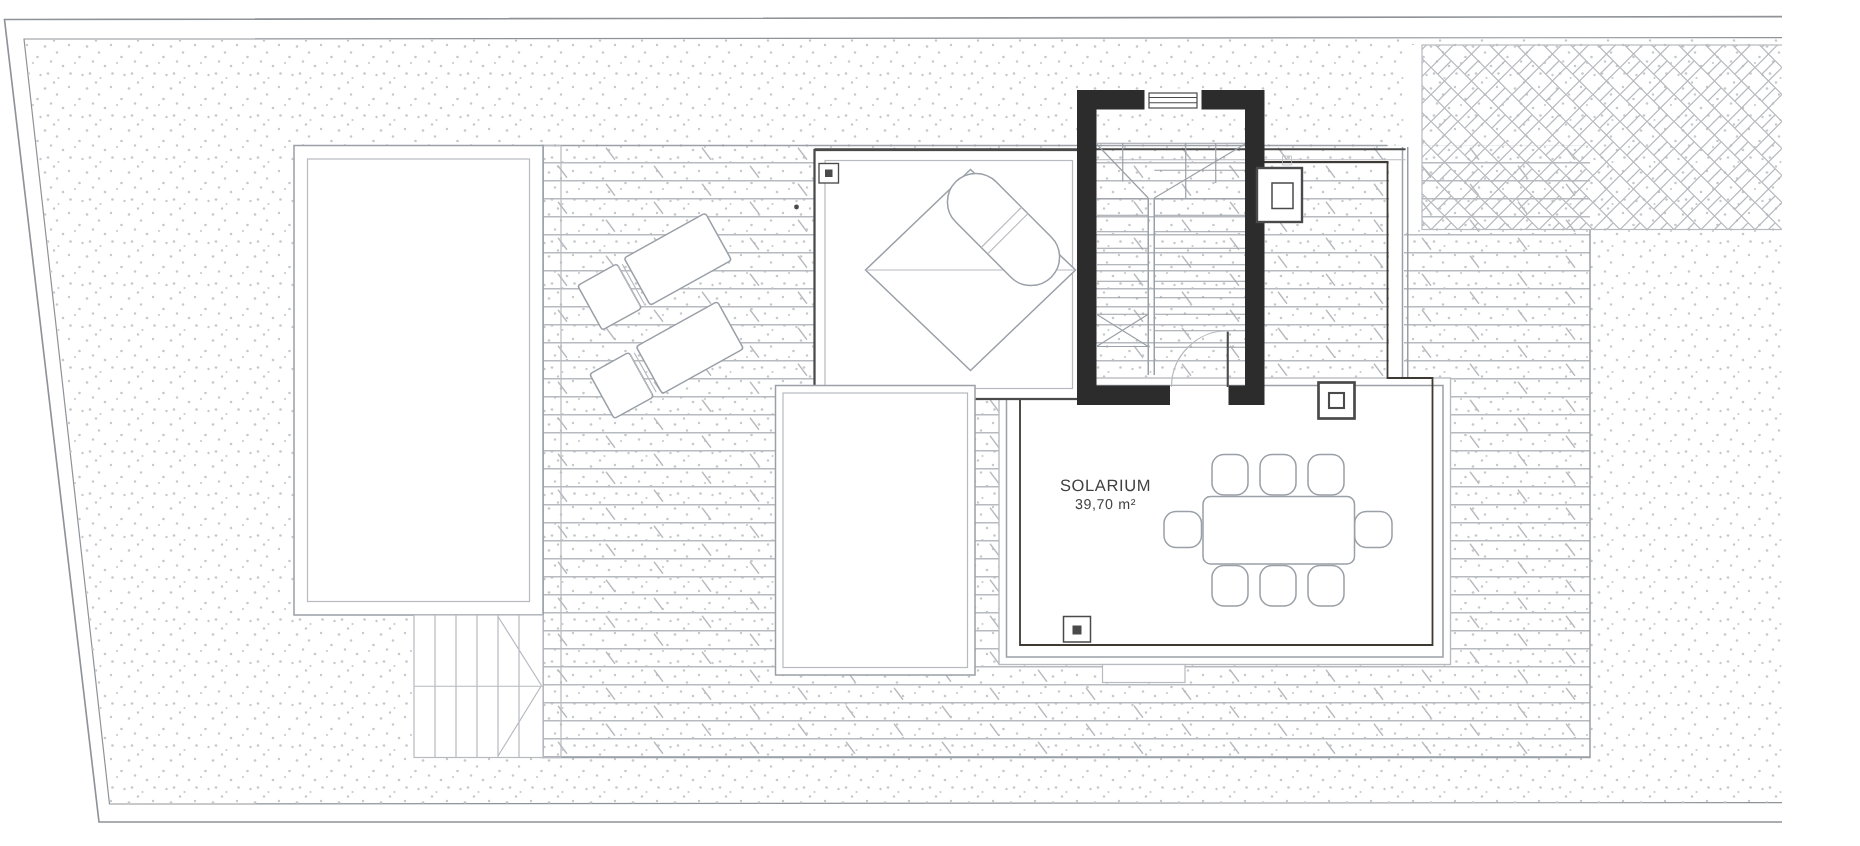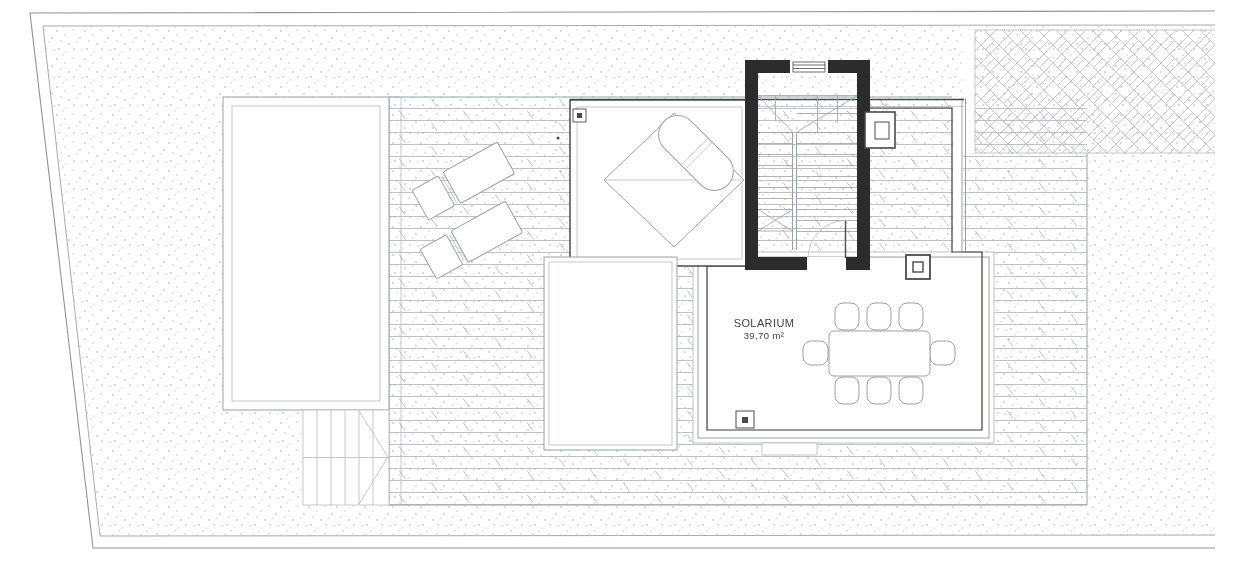--- a/index.html
+++ b/index.html
@@ -1,16 +1,16 @@
 <!DOCTYPE html>
 <html style="--c-paper: #ffffff; --c-boundary: #8f9398; --c-line-dark: #4a4a4a; --c-line-mid: #9aa0a7; --c-line-light: #b7babf; --c-wall-dark: #2c2c2c; --c-solarium-fill: #dbc78e; --c-solarium-grid: #c9b274; --c-solarium-edge: #3e3a33; --c-stipple-dot: #c6c8ca; --c-text: #414141;"><head>
 <meta charset="utf-8">
 <style>
   html,body{margin:0;padding:0;background:#ffffff;}
-  .page{width:1188px;height:564px;position:relative;overflow:hidden;background:var(--c-paper,#fff);margin-left:27px;}
+  .page{width:1188px;height:564px;position:relative;overflow:hidden;background:var(--c-paper,#fff);}
   svg{display:block;}
   
   .f-paper{fill:var(--c-paper);}
   .s-bound{stroke:var(--c-boundary);stroke-width:1.1;fill:none;}
   .s-bound-thin{stroke:var(--c-boundary);stroke-width:.8;fill:none;}
   .s-light{stroke:var(--c-line-light);stroke-width:.8;fill:none;}
   .s-mid{stroke:var(--c-line-mid);stroke-width:1;fill:none;}
   .s-dark{stroke:var(--c-line-dark);stroke-width:1.4;fill:none;}
   .s-thin-dark{stroke:var(--c-line-dark);stroke-width:.8;fill:none;}
   .wall{fill:var(--c-wall-dark);}

